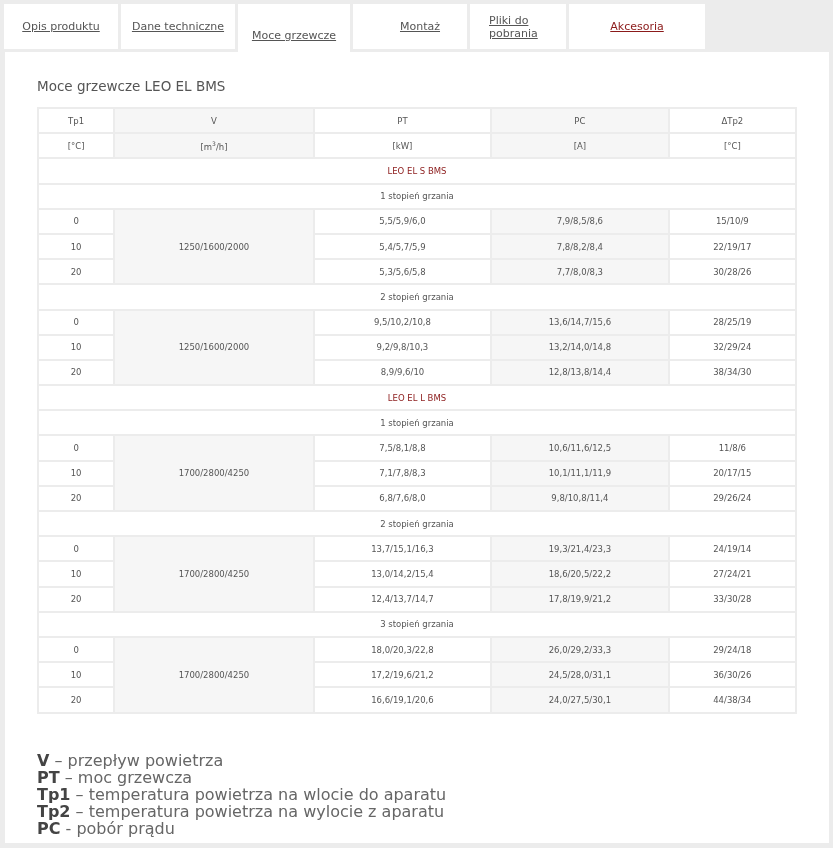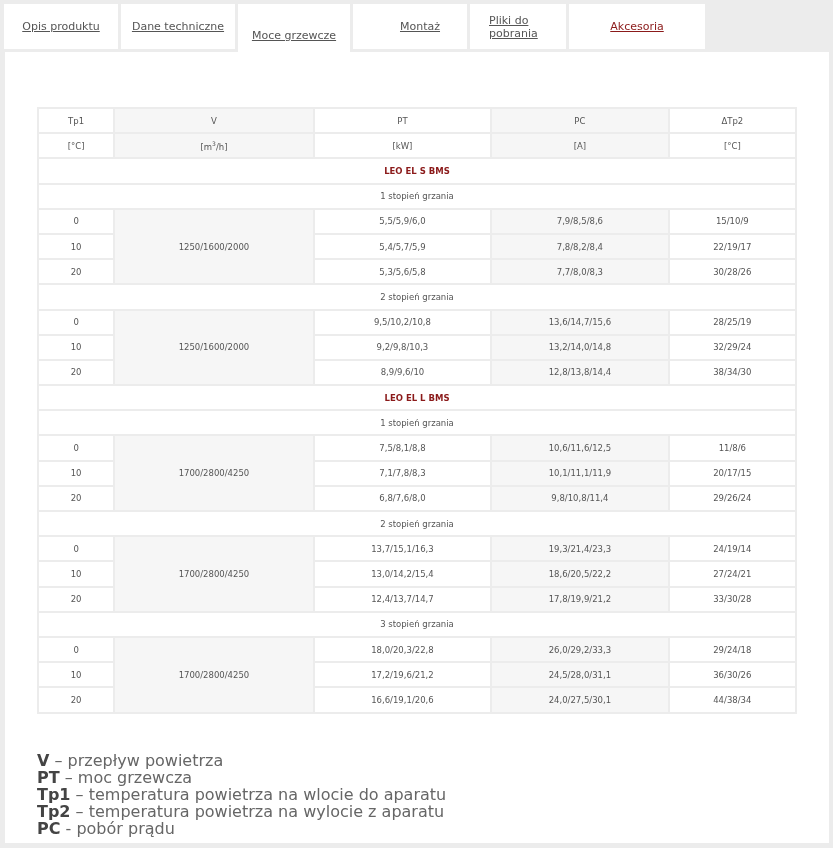--- a/index.html
+++ b/index.html
@@ -27,21 +27,21 @@
     }
     table.data {
       position: absolute; left: 32px; top: 55px; width: 760px; border-collapse: collapse;
       font-size: 8.5px; color: #555; border: 2px solid #e2e2e2;
     }
     table.data td {
       border: 2px solid #ececec; height: 25.2px; text-align: center; vertical-align: middle; padding: 0;
     }
     table.data td.grey { background: #f6f6f6; }
     td.c1 { width: 76px; } td.c2 { width: 199px; } td.c3 { width: 177px; } td.c4 { width: 177px; } td.c5 { width: 127px; }
-    td.model { color: #8b1a1a; font-weight: bold; }
+    td.model { color: #8b1a1a; font-weight: normal; }
     sup { font-size: 6px; }
     .legend {
       position: absolute; left: 32px; top: 700px; font-size: 16px; color: #666; line-height: 17px;
     }
     .legend b { color: #444; font-weight: bold; }
   </style>
 </head>
 <body>
 
 <div class="frame">
@@ -49,20 +49,21 @@
       <div class="tab" style="width: 114px;">Opis produktu</div>
       <div class="tab" style="width: 114px;">Dane techniczne</div>
       <div class="tab active" style="width: 112px;">Moce grzewcze</div>
       <div class="tab" style="width: 114px; padding-left: 20px;">Montaż</div>
       <div class="tab" style="width: 96px; padding-left: 19px;">Pliki do pobrania</div>
       <div class="tab red" style="width: 136px;">Akcesoria</div>
       <div class="tab red" style="width: 121px; margin-top: 48px;">Referencje</div>
     </div>
 
   <div class="panel">
+    <h1 class="section-title">Moce grzewcze LEO EL BMS</h1>
 
     <table class="data">
       <tbody id="tbody">
         <tr>
           <td class="c1">Tp1</td>
           <td class="c2 grey">V</td>
           <td class="c3">PT</td>
           <td class="c4 grey">PC</td>
           <td class="c5">ΔTp2</td>
         </tr>

